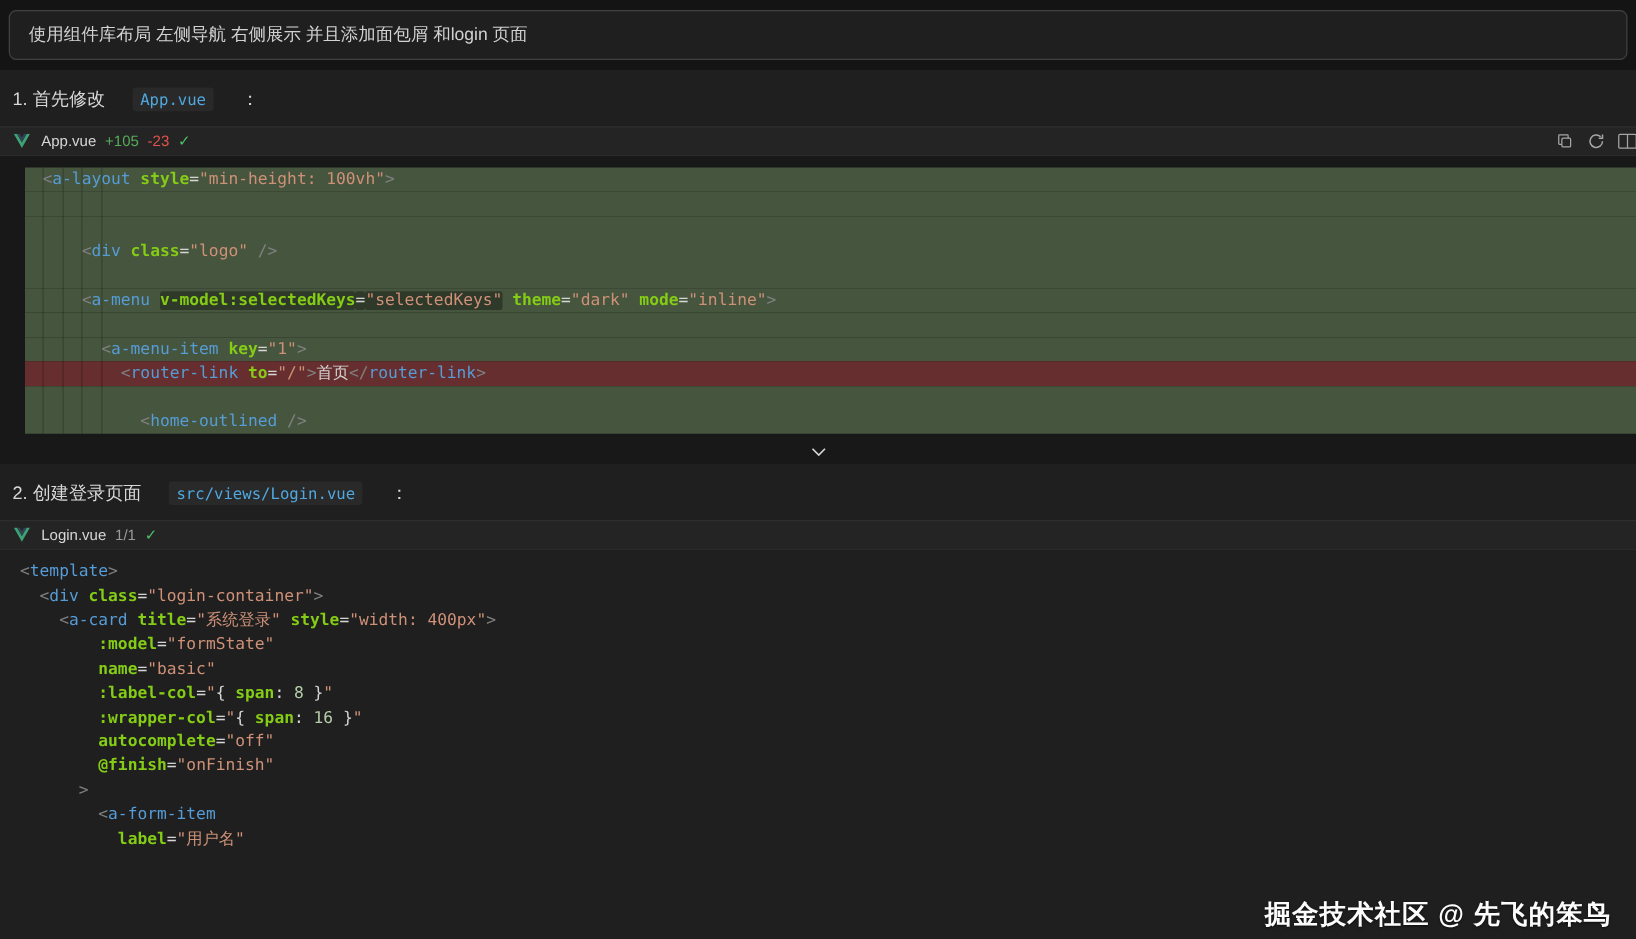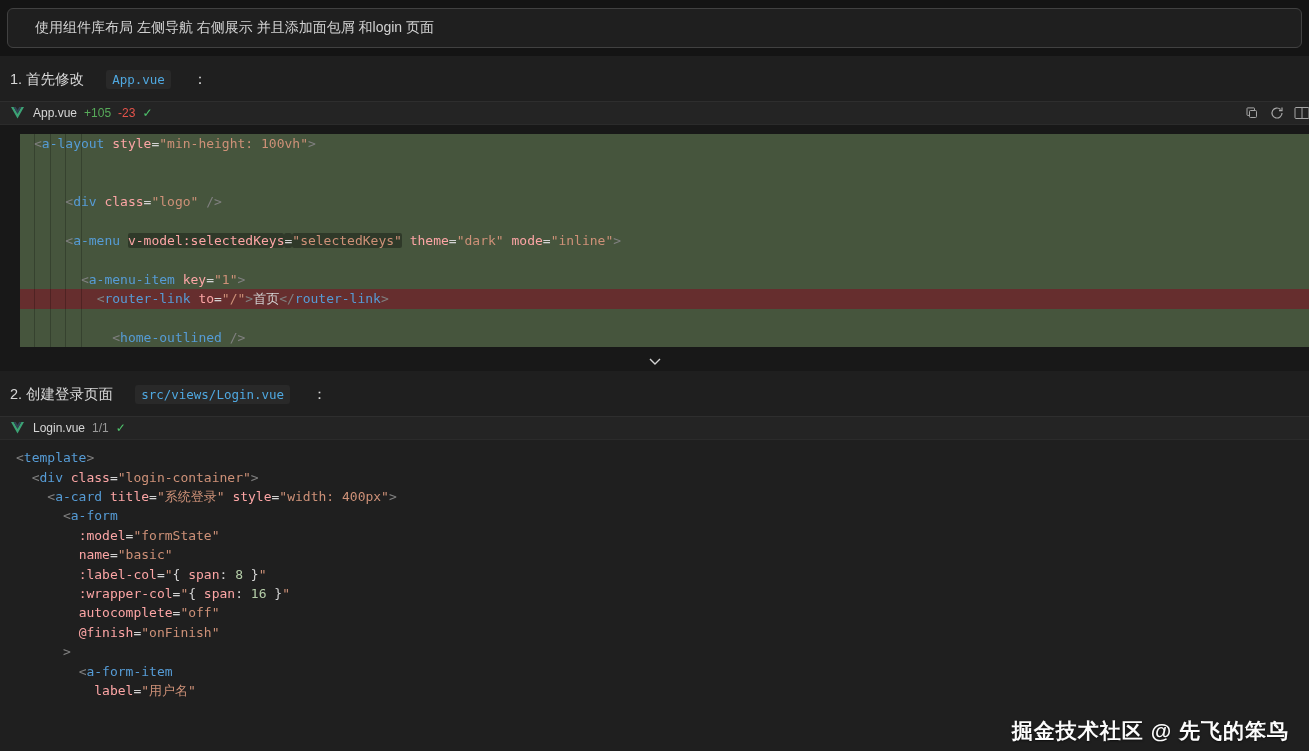--- a/index.html
+++ b/index.html
@@ -9,21 +9,21 @@
     font-family:"Liberation Sans", sans-serif;
     color:#d4d4d4;
     position:relative;
   }
 
   
   .top-band { background:#141414; padding:8px 7px; }
   .prompt-box {
     height:40px; display:flex; align-items:center;
     border:1px solid #414141; border-radius:6px;
-    background:#1f1f1f; padding:0 27px;
+    background:#1f1f1f; padding:0 15px;
     font-size:14px; color:#d2d2d2; cursor:text;
   }
 
   
   .content { padding:0 0 0 0; }
   .intro { margin:20px 10px 0; font-size:14.5px; color:#d8d8d8; }
   .step  { margin:14px 10px 0; font-size:14.5px; color:#d8d8d8; display:flex; align-items:center; gap:22px; }
   .chip {
     font-family:"DejaVu Sans Mono", monospace; font-size:12.5px;
     color:#4fa8e0; background:#292929; padding:2px 6px; border-radius:3px;
@@ -53,21 +53,21 @@
     height:19.4px; line-height:19.4px;
     font-family:"DejaVu Sans Mono", monospace; font-size:13px;
     white-space:pre; padding-left:14px;
   }
   .cb-code-plain .cl { padding-left:0; }
   .cl-add { background:#46553d; }
   .cl-del { background:#662e2e; }
 
   .tk-pun { color:#808080; }
   .tk-tag { color:#569cd6; }
-  .tk-attr { color:#fca5a5; }
+  .tk-attr { color:#84cc16;font-weight:bold; }
   .tk-str { color:#ce9178; }
   .tk-num { color:#b5cea8; }
   .tk-pl  { color:#d4d4d4; }
   .tk-hl  { background:rgba(0,0,0,0.32); border-radius:2px; }
 
   .guide { position:absolute; top:9px; bottom:4px; width:1px; background:rgba(0,0,0,0.22); }
   .g1{left:34px;} .g2{left:50px;} .g3{left:65px;} .g4{left:81px;}
 
   .cb-footer {
     height:20px; background:#181818; display:flex; align-items:center; justify-content:center; cursor:pointer;
@@ -167,21 +167,20 @@
           </svg>
       </span>
       <span class="cb-file">Login.vue</span>
       <span class="cb-progress">1/1</span>
       <span class="cb-check">✓</span>
     </div>
     <div class="cb-code cb-code-plain">
         <div class="cl"><span class="tk-pun">&lt;</span><span class="tk-tag">template</span><span class="tk-pun">&gt;</span></div>
         <div class="cl"><span class="tk-pl">  </span><span class="tk-pun">&lt;</span><span class="tk-tag">div</span><span class="tk-pl"> </span><span class="tk-attr">class</span><span class="tk-pl">=</span><span class="tk-str">"login-container"</span><span class="tk-pun">&gt;</span></div>
         <div class="cl"><span class="tk-pl">    </span><span class="tk-pun">&lt;</span><span class="tk-tag">a-card</span><span class="tk-pl"> </span><span class="tk-attr">title</span><span class="tk-pl">=</span><span class="tk-str">"系统登录"</span><span class="tk-pl"> </span><span class="tk-attr">style</span><span class="tk-pl">=</span><span class="tk-str">"width: 400px"</span><span class="tk-pun">&gt;</span></div>
-        <div class="cl"><span class="tk-pl">      </span><span class="tk-pun">&lt;</span><span class="tk-tag">a-form</span></div>
         <div class="cl"><span class="tk-pl">        </span><span class="tk-attr">:model</span><span class="tk-pl">=</span><span class="tk-str">"formState"</span></div>
         <div class="cl"><span class="tk-pl">        </span><span class="tk-attr">name</span><span class="tk-pl">=</span><span class="tk-str">"basic"</span></div>
         <div class="cl"><span class="tk-pl">        </span><span class="tk-attr">:label-col</span><span class="tk-pl">=</span><span class="tk-str">"</span><span class="tk-pl">{ </span><span class="tk-attr">span</span><span class="tk-pl">: </span><span class="tk-num">8</span><span class="tk-pl"> }</span><span class="tk-str">"</span></div>
         <div class="cl"><span class="tk-pl">        </span><span class="tk-attr">:wrapper-col</span><span class="tk-pl">=</span><span class="tk-str">"</span><span class="tk-pl">{ </span><span class="tk-attr">span</span><span class="tk-pl">: </span><span class="tk-num">16</span><span class="tk-pl"> }</span><span class="tk-str">"</span></div>
         <div class="cl"><span class="tk-pl">        </span><span class="tk-attr">autocomplete</span><span class="tk-pl">=</span><span class="tk-str">"off"</span></div>
         <div class="cl"><span class="tk-pl">        </span><span class="tk-attr">@finish</span><span class="tk-pl">=</span><span class="tk-str">"onFinish"</span></div>
         <div class="cl"><span class="tk-pl">      </span><span class="tk-pun">&gt;</span></div>
         <div class="cl"><span class="tk-pl">        </span><span class="tk-pun">&lt;</span><span class="tk-tag">a-form-item</span></div>
         <div class="cl"><span class="tk-pl">          </span><span class="tk-attr">label</span><span class="tk-pl">=</span><span class="tk-str">"用户名"</span></div>
       </div>

